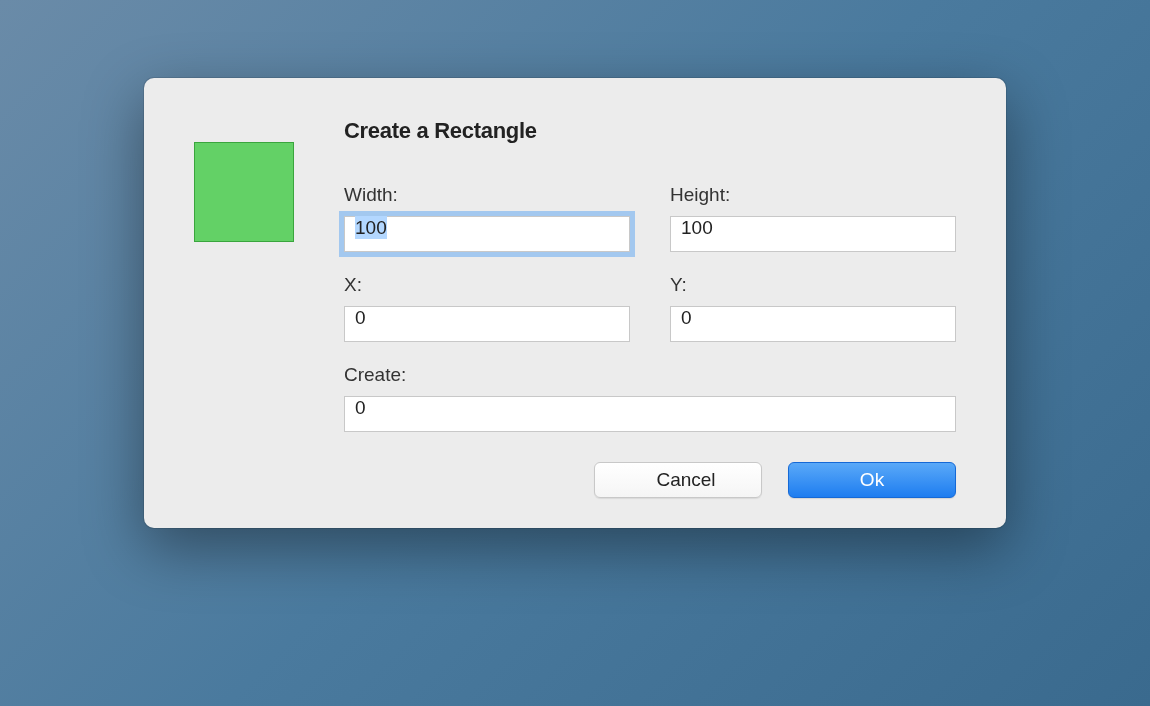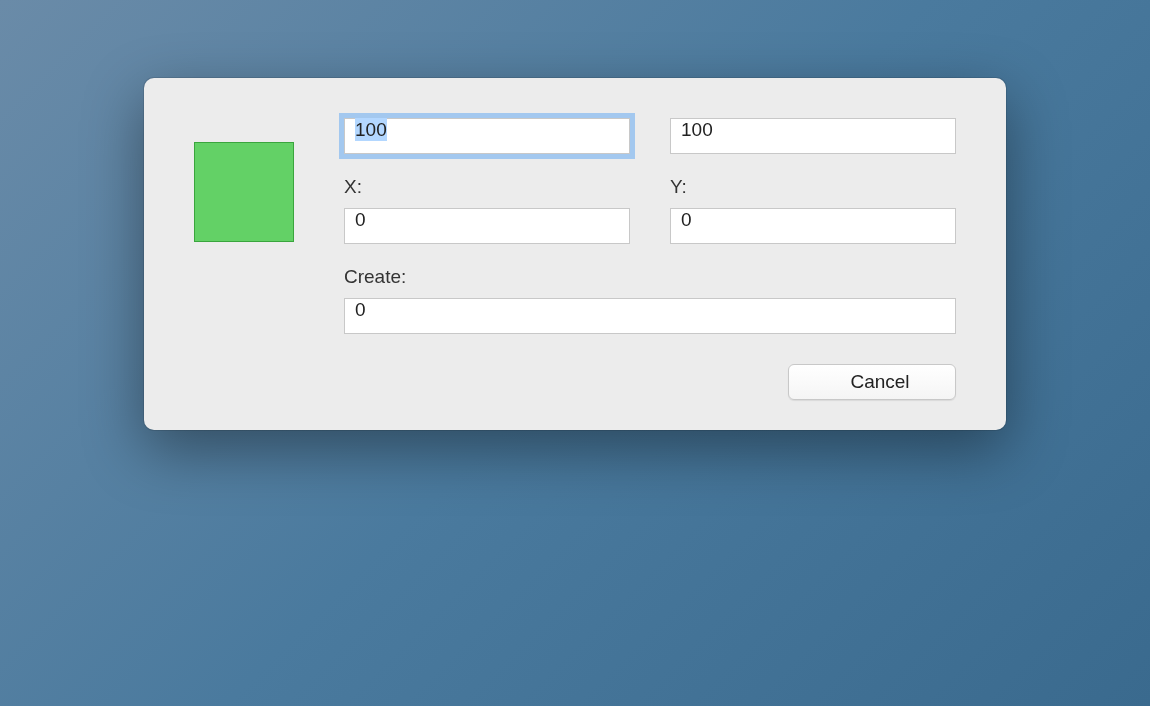--- a/index.html
+++ b/index.html
@@ -123,26 +123,29 @@
   </style>
 </head>
 <body>
 
 <div class="dialog">
   <div class="content">
     <div class="preview-col">
       <div class="preview-box"></div>
     </div>
     <div class="form-col">
+      <div class="dialog-title">Create a Rectangle</div>
 
       <div class="row">
         <div class="field">
+          <div class="label">Width:</div>
           <div class="input focused"><span class="selection-hl">100</span></div>
         </div>
         <div class="field">
+          <div class="label">Height:</div>
           <div class="input">100</div>
         </div>
       </div>
 
       <div class="row">
         <div class="field">
           <div class="label">X:</div>
           <div class="input">0</div>
         </div>
         <div class="field">
@@ -153,16 +156,17 @@
 
       <div class="row">
         <div class="field field-full">
           <div class="label">Create:</div>
           <div class="input">0</div>
         </div>
       </div>
 
       <div class="buttons">
         <div class="btn btn-cancel">Cancel</div>
+        <div class="btn btn-ok">Ok</div>
       </div>
     </div>
   </div>
 </div>
 
 </body></html>

